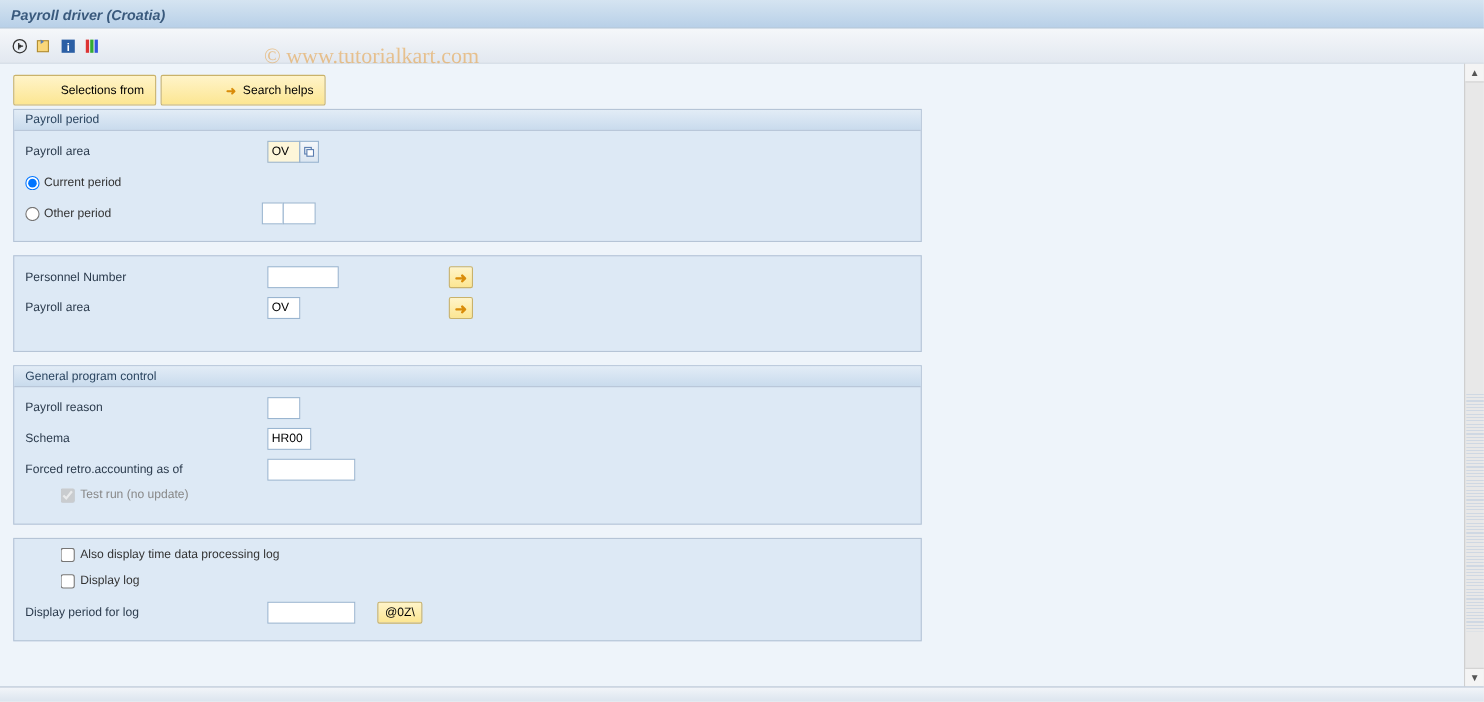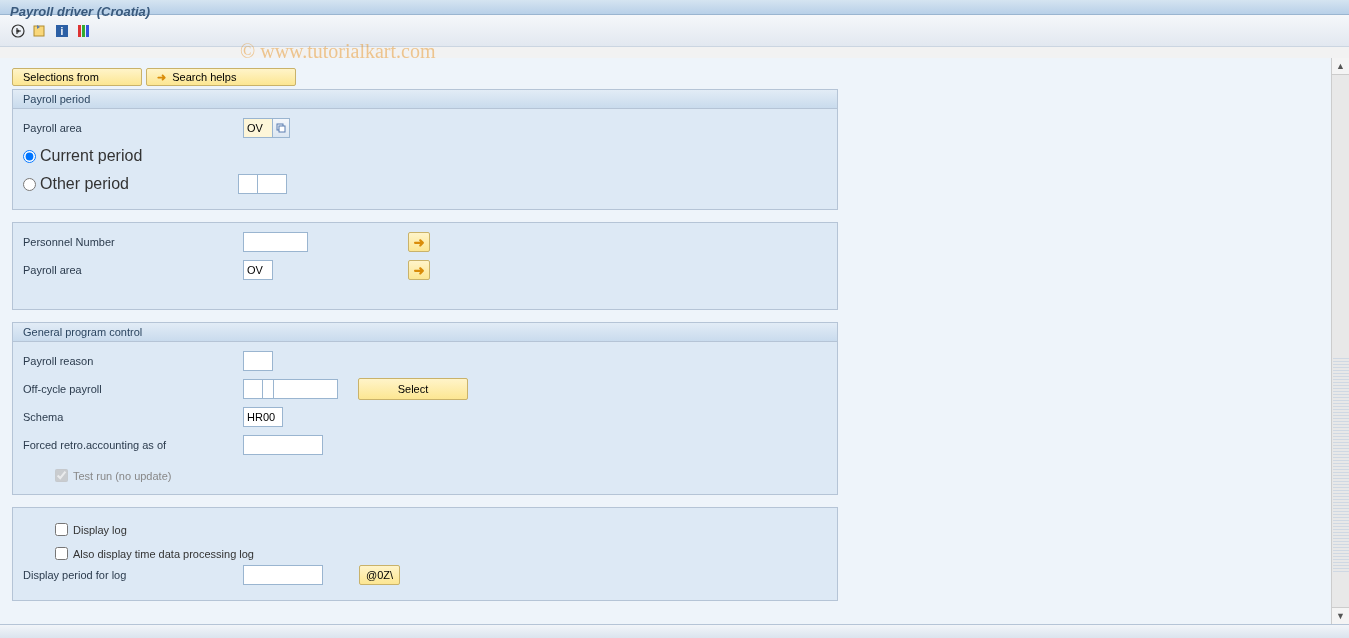--- a/index.html
+++ b/index.html
@@ -10,23 +10,23 @@
       color: #333;
       width: 1349px;
       height: 638px;
       overflow: hidden;
       position: relative;
     }
     .title-bar {
       background: linear-gradient(to bottom, #d5e4f1, #b8d0e8);
       border-bottom: 1px solid #9ab5d0;
       padding: 4px 10px;
-      height: 15px;
-      display: flex;
-      align-items: flex-start;
+      height: 26px;
+      display: flex;
+      align-items: flex-end;
     }
     .title-bar h1 {
       font-size: 13px;
       font-style: italic;
       font-weight: bold;
       color: #3a5a7d;
     }
     .toolbar {
       background: linear-gradient(to bottom, #f5f7fa, #e2e8f0);
       border-bottom: 1px solid #cbd5e1;
@@ -71,25 +71,25 @@
       display: flex;
       gap: 4px;
       margin-bottom: 3px;
     }
     .yellow-btn {
       background: linear-gradient(to bottom, #fff4c9, #fce692);
       border: 1px solid #c9b26a;
       border-radius: 2px;
       padding: 2px 10px;
       font-size: 11px;
-      height: 18px;
-      cursor: pointer;
-      display: flex;
-      align-items: center;
-      justify-content: flex-start;
+      height: 28px;
+      cursor: pointer;
+      display: flex;
+      align-items: center;
+      justify-content: flex-end;
       min-width: 130px;
     }
     .yellow-btn .arrow { margin-right: 6px; color: #d98c0a; font-weight: bold;}
     .panel {
       border: 1px solid #b5c4d6;
       background: #dde9f5;
       margin-bottom: 12px;
     }
     .panel-header {
       background: linear-gradient(to bottom, #e2ecf6, #c9dbed);
@@ -136,21 +136,21 @@
       align-items: center;
       justify-content: center;
     }
     .radio-row {
       display: flex;
       align-items: center;
       margin-bottom: 6px;
       height: 22px;
     }
     .radio-row input[type=radio] { margin-right: 4px; }
-    .radio-row label { font-size: 16px; }
+    .radio-row label { font-size: 11px; }
     .multi-btn {
       width: 22px;
       height: 20px;
       background: linear-gradient(to bottom,#fff4c9,#fce692);
       border: 1px solid #c9b26a;
       border-radius: 2px;
       margin-left: 100px;
       cursor: pointer;
       display: inline-flex;
       align-items: center;
@@ -161,34 +161,34 @@
       border: 1px solid #c9b26a;
       border-radius: 2px;
       height: 22px;
       width: 110px;
       margin-left: 20px;
       font-size: 11px;
       cursor: pointer;
     }
     .chk-row {
       display: flex;
-      align-items: flex-end;
+      align-items: flex-start;
       margin-bottom: 4px;
       height: 20px;
       padding-left: 32px;
     }
     .chk-row input[type=checkbox]{ margin-right: 5px; }
     .small-btn {
       height: 20px;
       padding: 0 6px;
       background: linear-gradient(to bottom,#fff4c9,#fce692);
       border: 1px solid #c9b26a;
       border-radius: 2px;
       font-size: 11px;
-      margin-left: 36px;
+      margin-left: 20px;
       cursor: pointer;
     }
     .disabled-label { color: #888; }
     .vscroll {
       position: absolute;
       top: 58px;
       right: 0;
       bottom: 14px;
       width: 18px;
       background: #e8e8e8;
@@ -321,50 +321,43 @@
     </div>
 
     <div class="panel">
       <div class="panel-header">General program control</div>
       <div class="panel-body">
         <div class="field-row">
           <span class="field-label">Payroll reason</span>
           <input class="txt w30" value="" style="">
         </div>
         <div class="field-row">
-          <span class="field-label">Off-cycle payroll</span>
-          <input class="txt w20" value="" style="">
-          <input class="txt" style="width: 12px; margin-left: -1px;" value="">
-          <input class="txt w65" style="margin-left: -1px;" value="">
-          <button class="select-btn">Select</button>
-        </div>
-        <div class="field-row">
           <span class="field-label">Schema</span>
           <input class="txt" style="width: 40px;" value="HR00">
         </div>
         <div class="field-row">
           <span class="field-label">Forced retro.accounting as of</span>
           <input class="txt w80" value="" style="">
         </div>
         <div class="chk-row">
           <input type="checkbox" checked="" disabled="" style="">
           <label class="disabled-label">Test run (no update)</label>
         </div>
       </div>
     </div>
 
     <div class="panel">
       <div class="panel-body">
         <div class="chk-row">
           <input type="checkbox" style="">
-          <label>Display log</label>
+          <label>Also display time data processing log</label>
         </div>
         <div class="chk-row">
           <input type="checkbox" style="">
-          <label>Also display time data processing log</label>
+          <label>Display log</label>
         </div>
         <div class="field-row">
           <span class="field-label">Display period for log</span>
           <input class="txt w80" value="" style="">
           <button class="small-btn">@0Z\</button>
         </div>
       </div>
     </div>
 
   </div>

